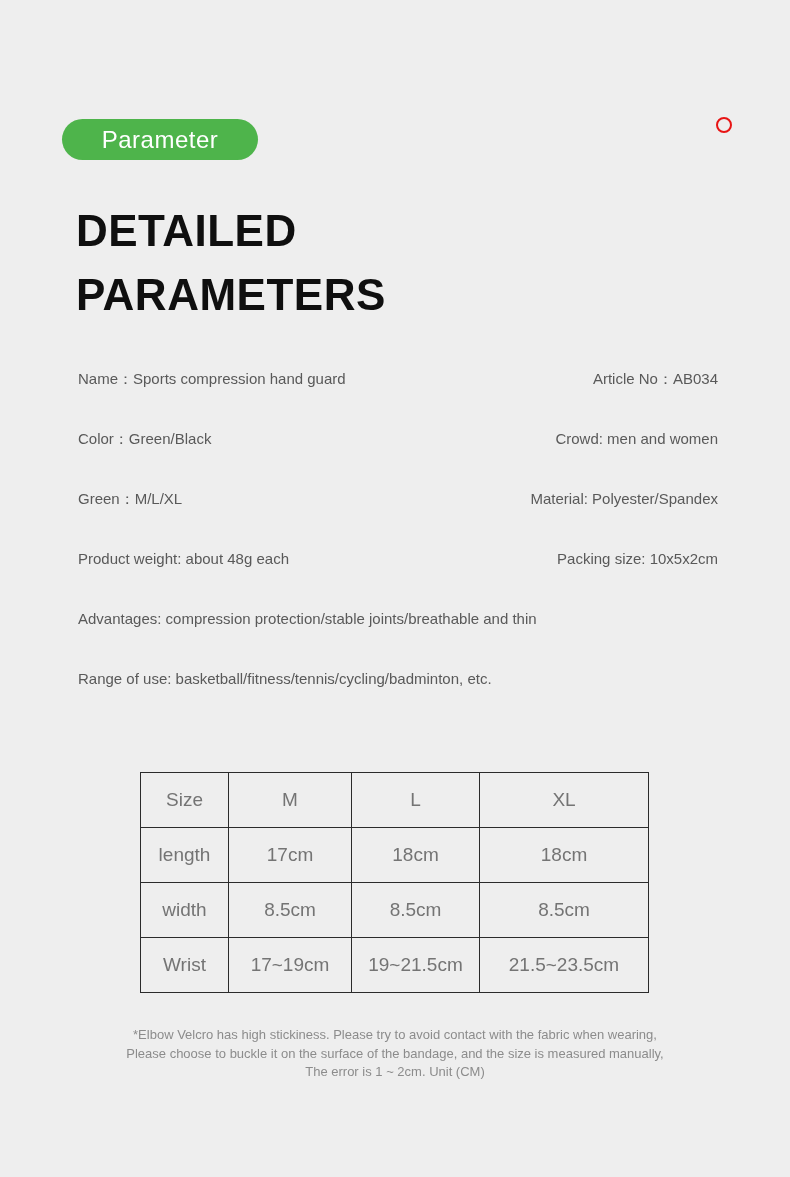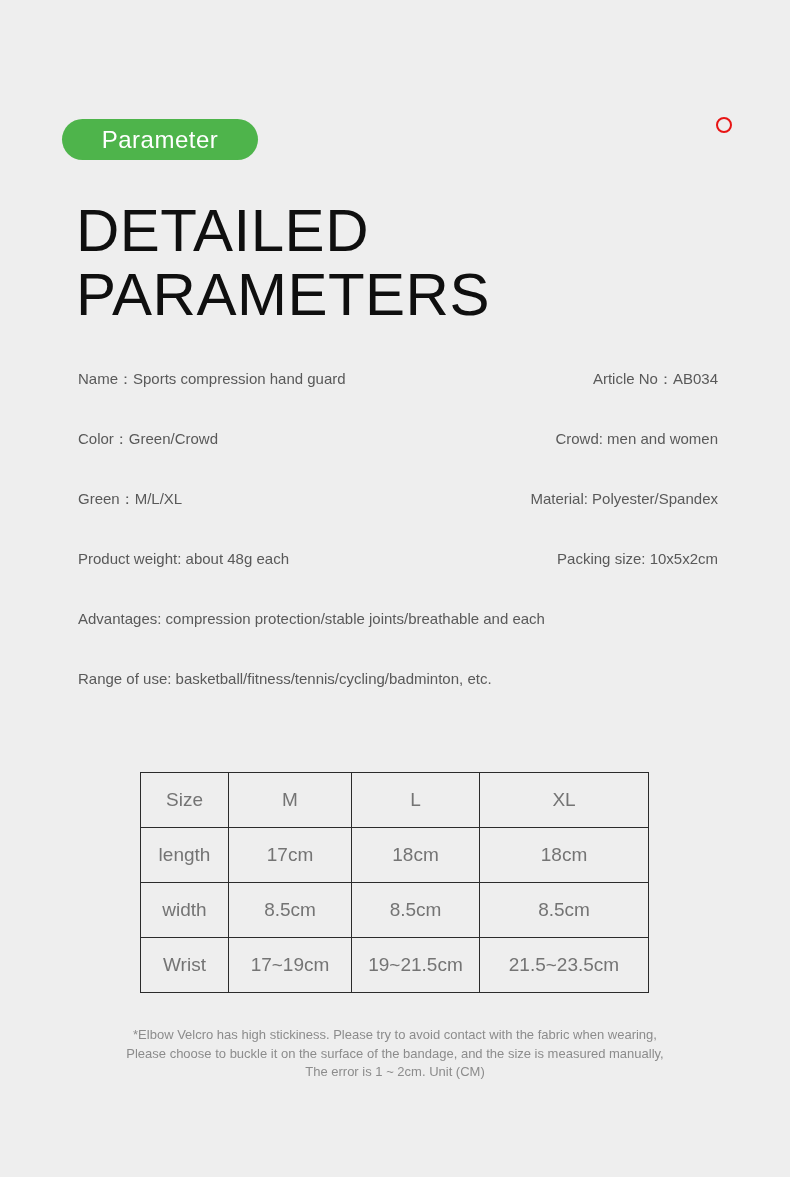--- a/index.html
+++ b/index.html
@@ -34,22 +34,22 @@
     width: 16px;
     height: 16px;
     border: 2.5px solid #e81414;
     border-radius: 50%;
   }
   .heading {
     position: absolute;
     left: 76px;
     top: 199px;
     width: 480px;
-    font-size: 60px;
-    font-weight: 400;
+    font-size: 44px;
+    font-weight: 700;
     line-height: 64px;
     letter-spacing: 0.5px;
     color: #0f0f0f;
   }
   .specs {
     position: absolute;
     left: 78px;
     top: 370px;
     width: 640px; 
   }
@@ -108,33 +108,33 @@
   <div class="red-circle"></div>
 
   <h1 class="heading">DETAILED PARAMETERS</h1>
 
   <div class="specs">
     <div class="spec-row">
       <span>Name：Sports compression hand guard</span>
       <span>Article No：AB034</span>
     </div>
     <div class="spec-row">
-      <span>Color：Green/Crowd</span>
+      <span>Color：Green/Black</span>
       <span>Crowd: men and women</span>
     </div>
     <div class="spec-row">
       <span>Green：M/L/XL</span>
       <span>Material: Polyester/Spandex</span>
     </div>
     <div class="spec-row">
       <span>Product weight: about 48g each</span>
       <span>Packing size: 10x5x2cm</span>
     </div>
     <div class="spec-row full">
-      <span>Advantages: compression protection/stable joints/breathable and each</span>
+      <span>Advantages: compression protection/stable joints/breathable and thin</span>
     </div>
     <div class="spec-row full">
       <span>Range of use: basketball/fitness/tennis/cycling/badminton, etc.</span>
     </div>
   </div>
 
   <table class="size-table">
     <colgroup>
       <col class="col-size">
         <col class="col-m">

